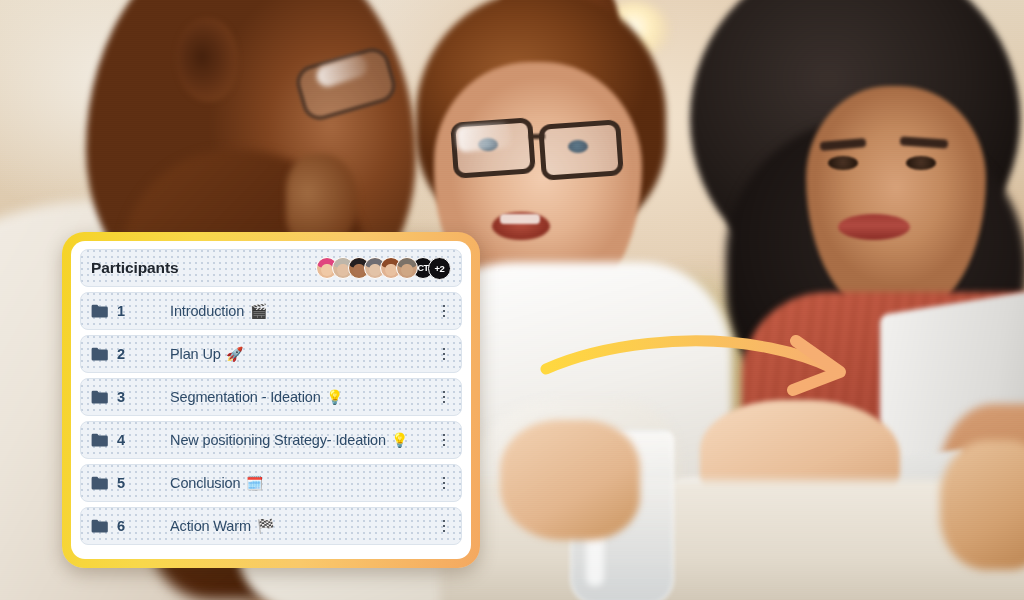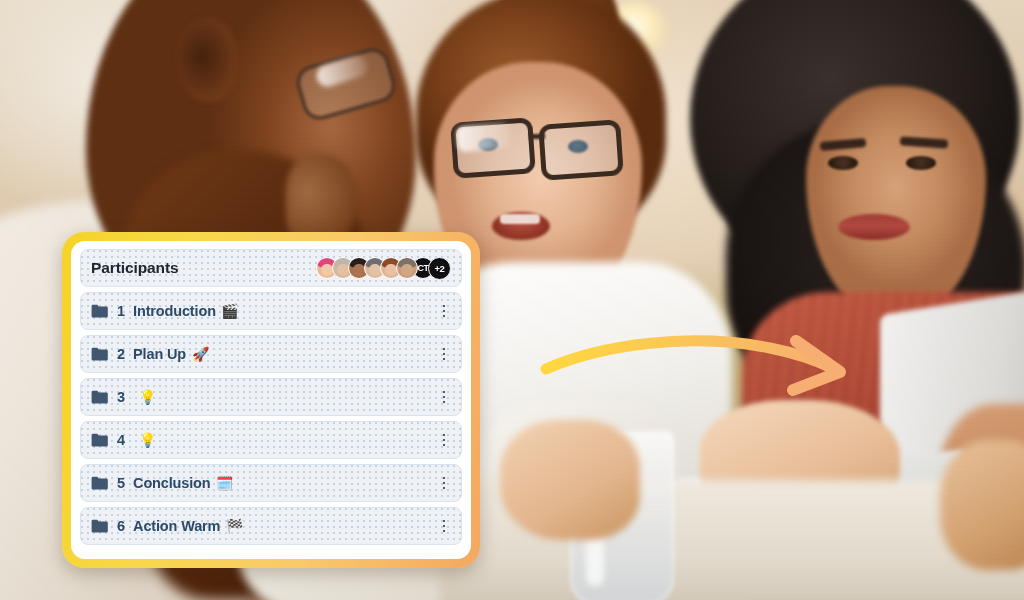--- a/index.html
+++ b/index.html
@@ -388,24 +388,25 @@
   .folder-icon { width: 17px; height: 14px; flex: 0 0 auto; margin-right: 9px; }
 
   .row-num {
     font-size: 14.5px;
     font-weight: 600;
     color: #2d4a68;
     margin-right: 8px;
   }
   .row-label {
     font-size: 14.5px;
-    font-weight: 700;
+    font-weight: 400;
     color: #2d4a68;
     letter-spacing: -0.15px;
     white-space: nowrap;
+    margin-left: 37px;
   }
   .row-emoji { font-size: 14px; margin-left: 6px; line-height: 1; }
 
   .kebab {
     position: absolute;
     right: 10px; top: 50%;
     transform: translateY(-50%);
     width: 14px; height: 18px;
     display: flex; flex-direction: column;
     align-items: center; justify-content: center;
@@ -551,33 +552,35 @@
             <i></i>
             <i></i>
           </span>
       </div>
 
       <div class="row">
         <svg class="folder-icon" viewBox="0 0 17 14">
           <path d="M0.6 2.2a1.4 1.4 0 0 1 1.4-1.4h4.2l1.7 1.8h7.5a1.4 1.4 0 0 1 1.4 1.4v8.2a1.4 1.4 0 0 1-1.4 1.4H2a1.4 1.4 0 0 1-1.4-1.4z" fill="#41566f"></path>
         </svg>
         <span class="row-num">3</span>
+        <span class="row-label">Segmentation - Ideation</span>
         <span class="row-emoji">💡</span>
         <span class="kebab">
             <i></i>
             <i></i>
             <i></i>
           </span>
       </div>
 
       <div class="row">
         <svg class="folder-icon" viewBox="0 0 17 14">
           <path d="M0.6 2.2a1.4 1.4 0 0 1 1.4-1.4h4.2l1.7 1.8h7.5a1.4 1.4 0 0 1 1.4 1.4v8.2a1.4 1.4 0 0 1-1.4 1.4H2a1.4 1.4 0 0 1-1.4-1.4z" fill="#41566f"></path>
         </svg>
         <span class="row-num">4</span>
+        <span class="row-label">New positioning Strategy- Ideation</span>
         <span class="row-emoji">💡</span>
         <span class="kebab">
             <i></i>
             <i></i>
             <i></i>
           </span>
       </div>
 
       <div class="row">
         <svg class="folder-icon" viewBox="0 0 17 14">

